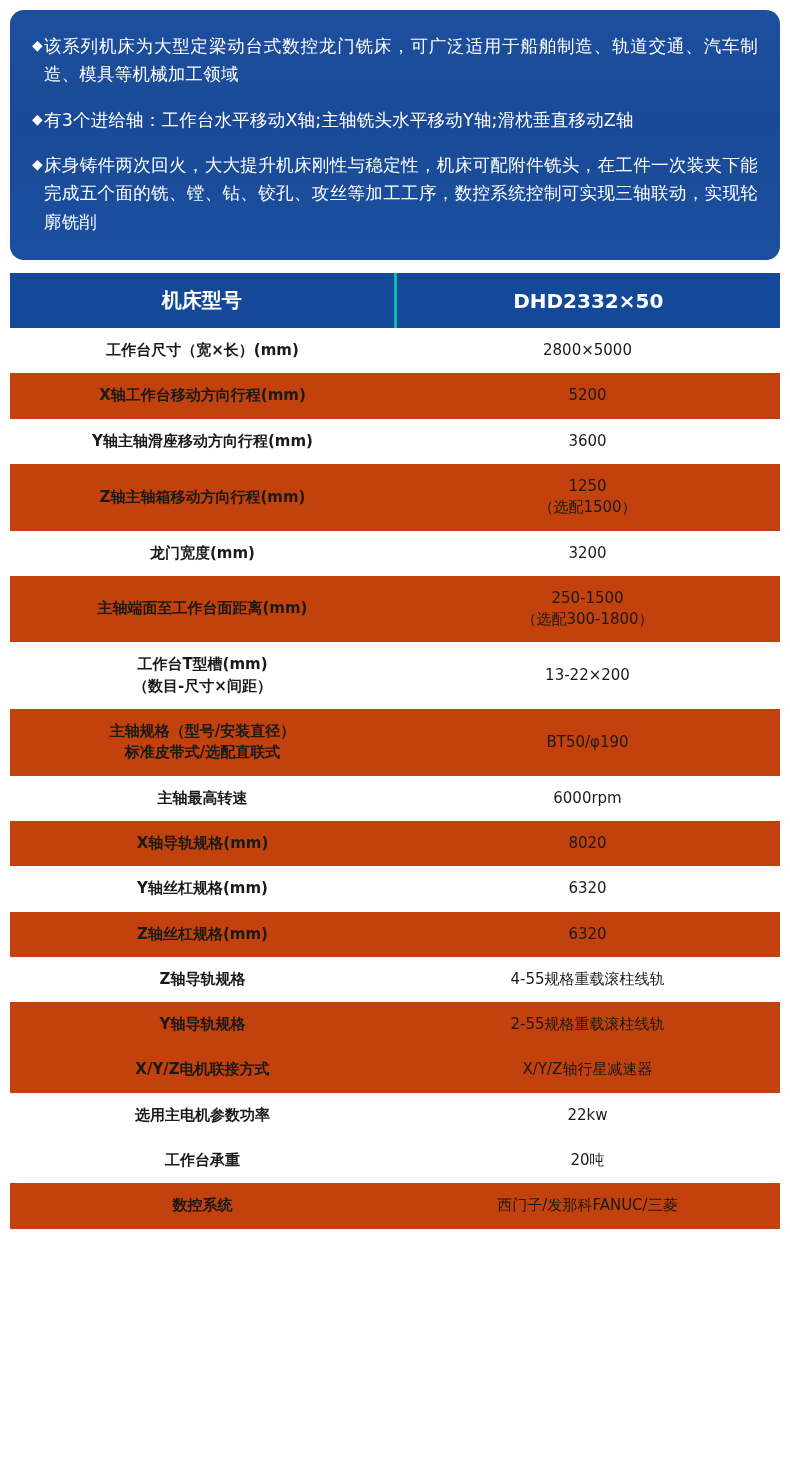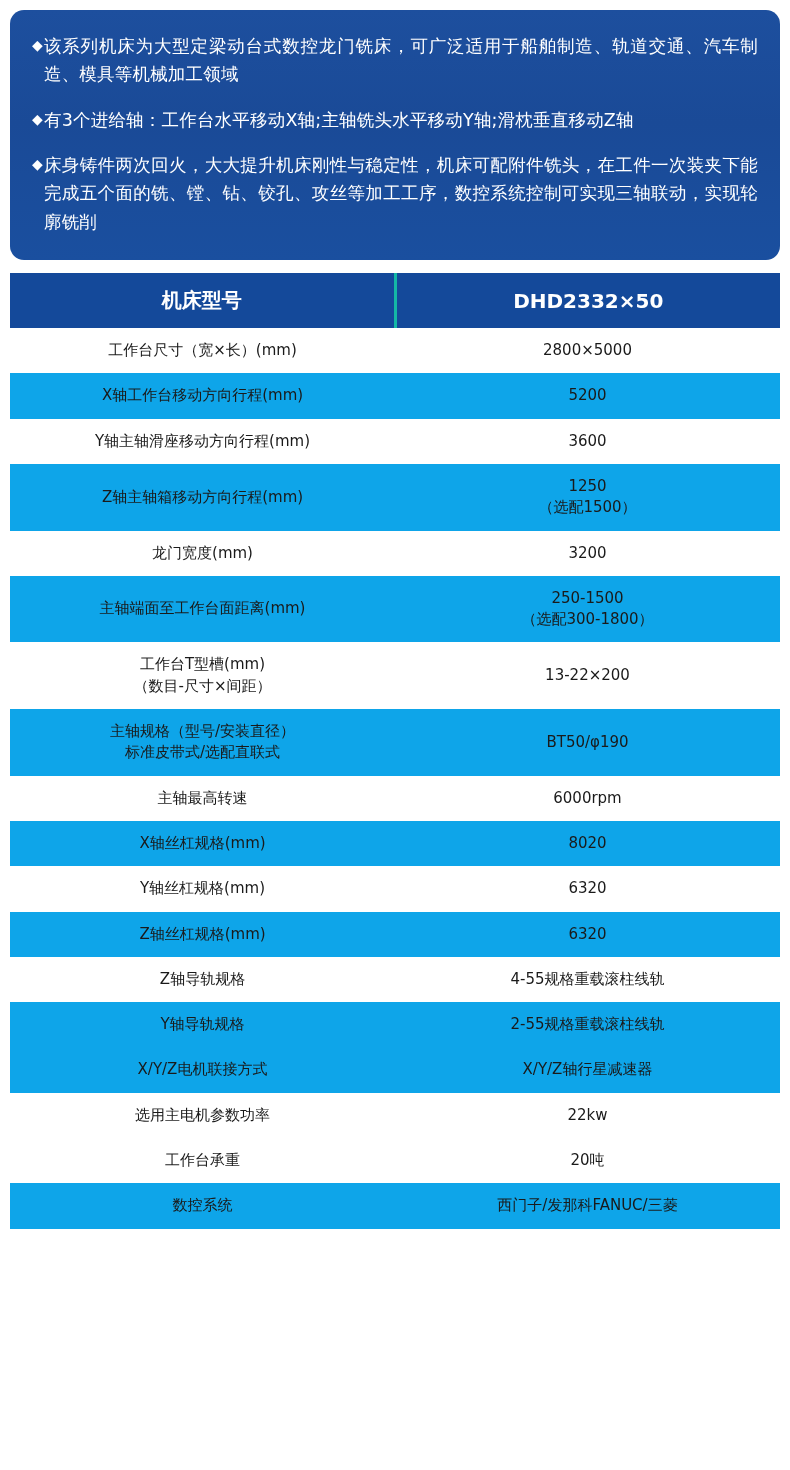--- a/index.html
+++ b/index.html
@@ -65,29 +65,29 @@
   .spec-table thead th:last-child { border-right: none; }
   .spec-table td {
     text-align: center;
     vertical-align: middle;
     padding: 12px 8px;
     font-size: 15px;
     line-height: 1.42;
     border: none;
   }
   .spec-table td.label {
-    font-weight: normal;
+    font-weight: bold;
     color: #1a1a1a;
   }
   .spec-table td.value {
     font-weight: normal;
     color: #1a1a1a;
   }
   .spec-table tr.odd td { background: #ffffff; }
-  .spec-table tr.even td { background: #0ea5e9; }
+  .spec-table tr.even td { background: #c2410c; }
   .cell-sub { display: block; }
 </style>
 </head>
 <body>
 
 <div class="page">
 
   <div class="intro-panel">
     <div class="intro-line">
       <span class="intro-bullet">◆</span>
@@ -186,21 +186,21 @@
       <tr class="odd">
         <td class="label">
             <span class="cell-sub">主轴最高转速</span>
           </td>
         <td class="value">
             <span class="cell-sub">6000rpm</span>
           </td>
       </tr>
       <tr class="even">
         <td class="label">
-            <span class="cell-sub">X轴丝杠规格(mm)</span>
+            <span class="cell-sub">X轴导轨规格(mm)</span>
           </td>
         <td class="value">
             <span class="cell-sub">8020</span>
           </td>
       </tr>
       <tr class="odd">
         <td class="label">
             <span class="cell-sub">Y轴丝杠规格(mm)</span>
           </td>
         <td class="value">

